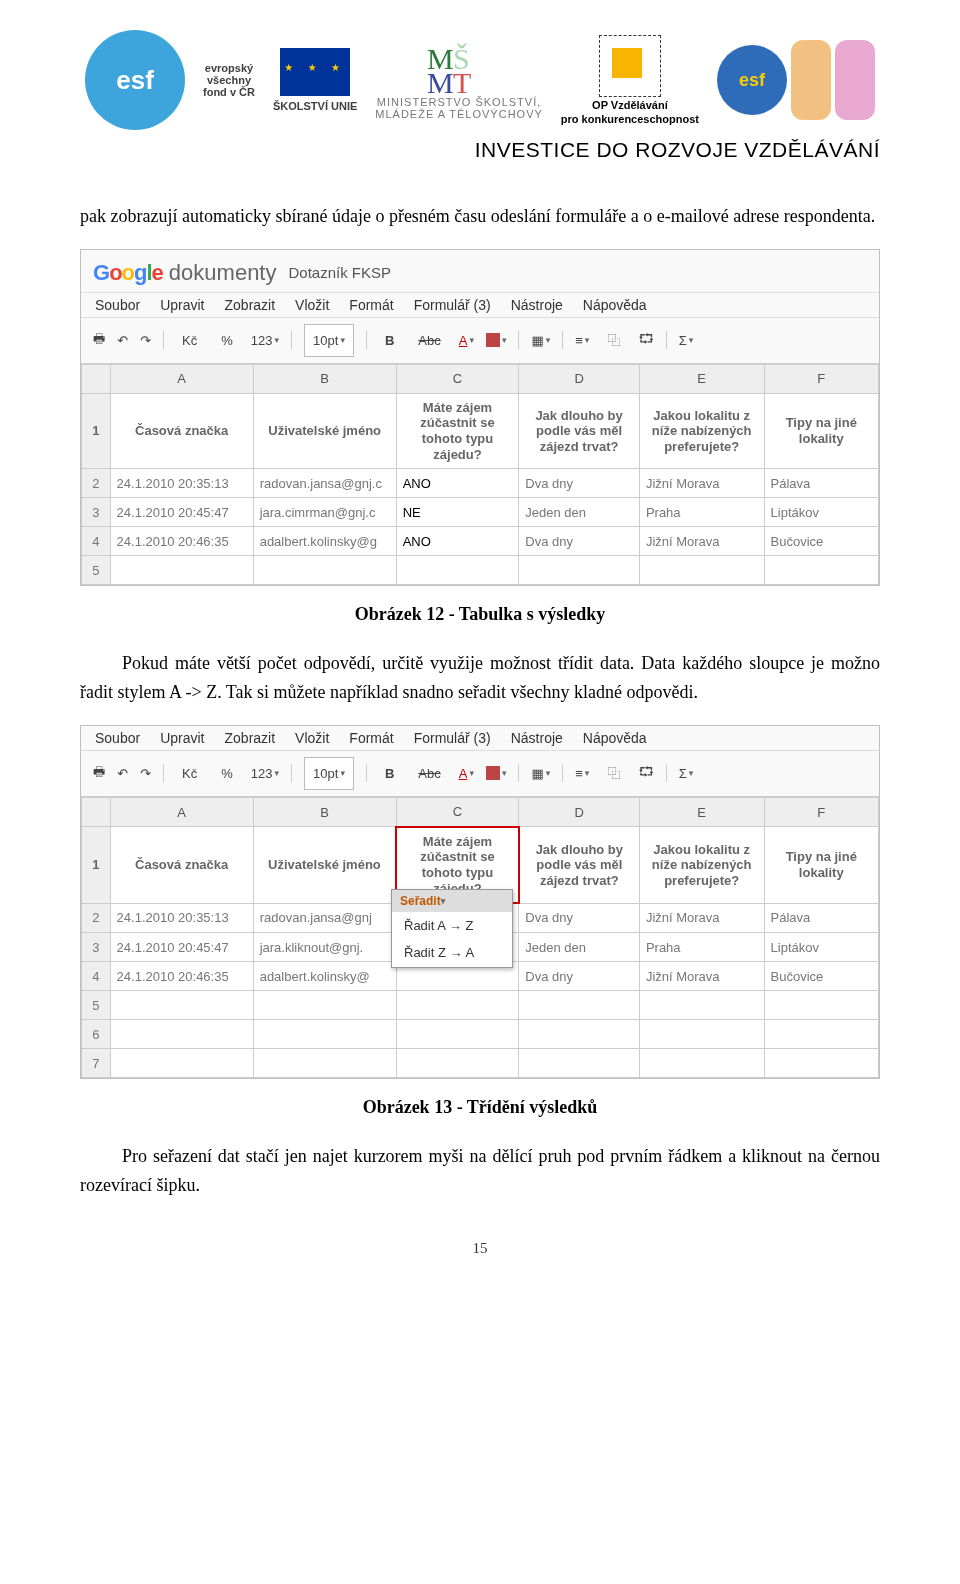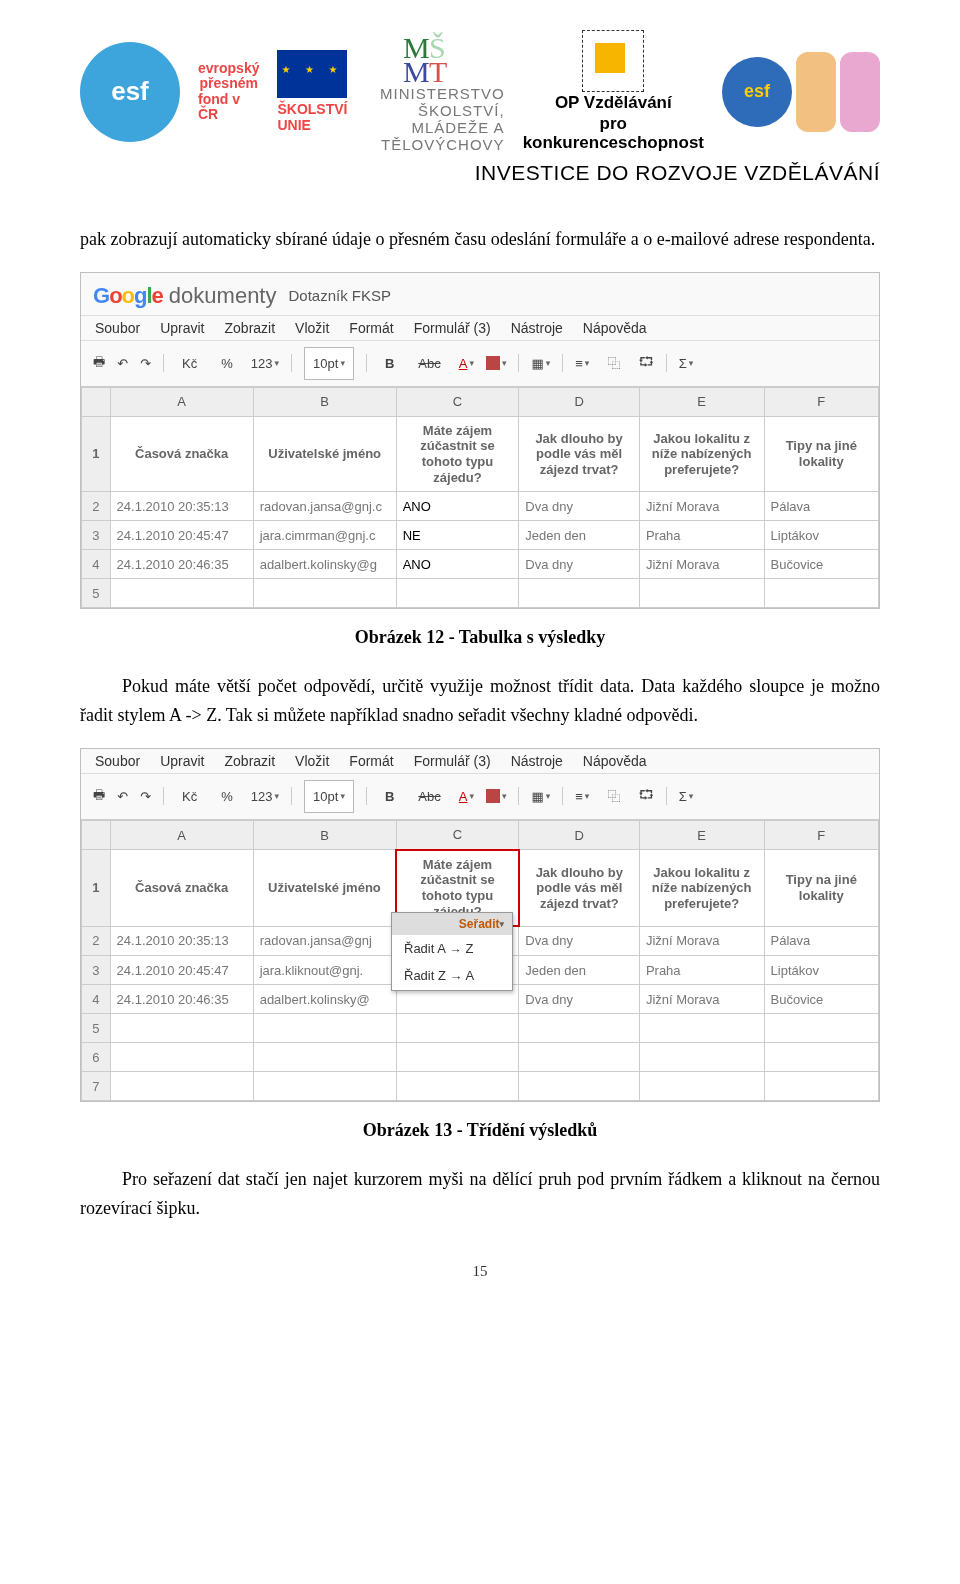--- a/index.html
+++ b/index.html
@@ -2,27 +2,27 @@
 <html><head>
 <meta charset="utf-8">
 <style>
   body { margin:0; padding:0; background:#fff; font-family:"Times New Roman", serif; color:#000; width:960px; }
   .page { padding:30px 80px 40px 80px; }
   .logos { display:flex; justify-content:center; align-items:center; gap:18px; margin-bottom:4px; }
   .logo-box { display:flex; flex-direction:column; align-items:center; }
   .esf-circle { width:100px; height:100px; border-radius:50%; background:#3ea4dc; position:relative; display:flex; align-items:center; justify-content:center; }
   .eu-flag { width:70px; height:48px; background:#003399; position:relative; }
   .eu-flag::after { content:"★ ★ ★"; position:absolute; top:14px; left:0; right:0; text-align:center; color:#ffcc00; font-size:10px; letter-spacing:6px; }
-  .logo-text { font-size:14px; font-family:Arial, sans-serif; font-weight:bold; color:#ef4444; line-height:1.1; }
-  .small-caps { font-size:15px; color:#777; font-family:Arial,sans-serif; letter-spacing:1px; text-align:right; }
+  .logo-text { font-size:11px; font-family:Arial, sans-serif; font-weight:bold; color:#404040; line-height:1.1; }
+  .small-caps { font-size:11px; color:#777; font-family:Arial,sans-serif; letter-spacing:1px; text-align:left; }
   .mst-svg { width:80px; height:55px; }
   .op-box { display:flex; flex-direction:column; align-items:center; }
   .op-square { width:60px; height:60px; border:1px dashed #333; position:relative; }
   .op-square::before { content:""; position:absolute; top:12px; left:12px; width:30px; height:30px; background:#f7b500; }
-  .op-text { font-size:17px; font-weight:bold; font-family:Arial,sans-serif; text-align:center; line-height:1.1; margin-top:2px; }
+  .op-text { font-size:11px; font-weight:bold; font-family:Arial,sans-serif; text-align:center; line-height:1.1; margin-top:2px; }
   .cartoon { display:flex; align-items:center; gap:4px; }
   .cartoon-circle { width:70px; height:70px; border-radius:50%; background:#2e6bb8; display:flex; align-items:center; justify-content:center; color:#ffcc00; font-size:9px; font-family:Arial; text-align:center; position:relative; }
   .cartoon-people { width:40px; height:80px; background:#f2c080; border-radius:12px; }
   .invest-line { text-align:right; font-family:Arial,sans-serif; font-size:21px; letter-spacing:0.5px; margin-top:8px; margin-bottom:40px; }
   .body-text { font-size:18px; line-height:1.6; text-align:justify; }
   .indent { text-indent:42px; }
   .caption { text-align:center; font-size:18px; font-weight:bold; margin:18px 0 24px 0; }
 
   
   .gshot { border:1px solid #bfbfbf; background:#f9f9f9; font-family:Arial,sans-serif; font-size:13px; color:#333; margin:18px 0; }
@@ -44,40 +44,40 @@
   .tri { font-size:9px; color:#666; }
 
   .sheet { border-collapse:collapse; width:100%; background:#fff; table-layout:fixed; }
   .sheet th, .sheet td { border:1px solid #ccc; padding:4px 6px; font-size:13px; text-align:left; height:20px; overflow:hidden; white-space:nowrap; text-overflow:clip; vertical-align:middle; }
   .sheet th { background:#eee; text-align:center; font-weight:normal; color:#555; }
   .sheet .rownum { background:#eee; text-align:center; color:#555; width:26px; }
   .sheet .header-row td { text-align:center; font-weight:bold; color:#666; white-space:normal; height:auto; line-height:1.2; padding:6px 4px; }
   .sheet .data td { color:#777; }
 
   .sort-drop { position:absolute; background:#fff; border:1px solid #999; box-shadow:1px 2px 4px rgba(0,0,0,0.25); font-size:13px; color:#333; width:120px; }
-  .sort-drop .hdr { background:#ddd; color:#c05800; font-weight:bold; font-size:12px; padding:4px 8px; display:flex; justify-content:flex-end; align-items:center; }
+  .sort-drop .hdr { background:#ddd; color:#c05800; font-weight:bold; font-size:12px; padding:4px 8px; display:flex; justify-content:flex-start; align-items:center; }
   .sort-drop .opt { padding:6px 12px; line-height:1.2; }
 
   .rel { position:relative; }
   .page-num { text-align:center; font-size:15px; margin-top:40px; color:#333; }
 </style>
 </head>
 <body>
 
 <div class="page">
 
   <div class="logos">
     <div class="logo-box">
       <div class="esf-circle">
           <span style="color:#fff;font-weight:bold;font-size:26px;font-family:Arial;">esf</span>
         </div>
     </div>
     <div class="logo-box" style="text-align:left;">
       <span class="logo-text">evropský</span>
-      <span class="logo-text">přesném</span>
+      <span class="logo-text">všechny</span>
       <span class="logo-text">fond v ČR</span>
     </div>
     <div class="logo-box">
       <div class="eu-flag"></div>
       <span class="logo-text" style="margin-top:4px;">ŠKOLSTVÍ UNIE</span>
     </div>
     <div class="logo-box">
       <svg class="mst-svg" viewBox="0 0 80 55">
         <text x="8" y="28" font-size="30" font-family="Georgia" fill="#2a7a3a">M</text>
         <text x="34" y="28" font-size="30" font-family="Georgia" fill="#a8d8b0">Š</text>

